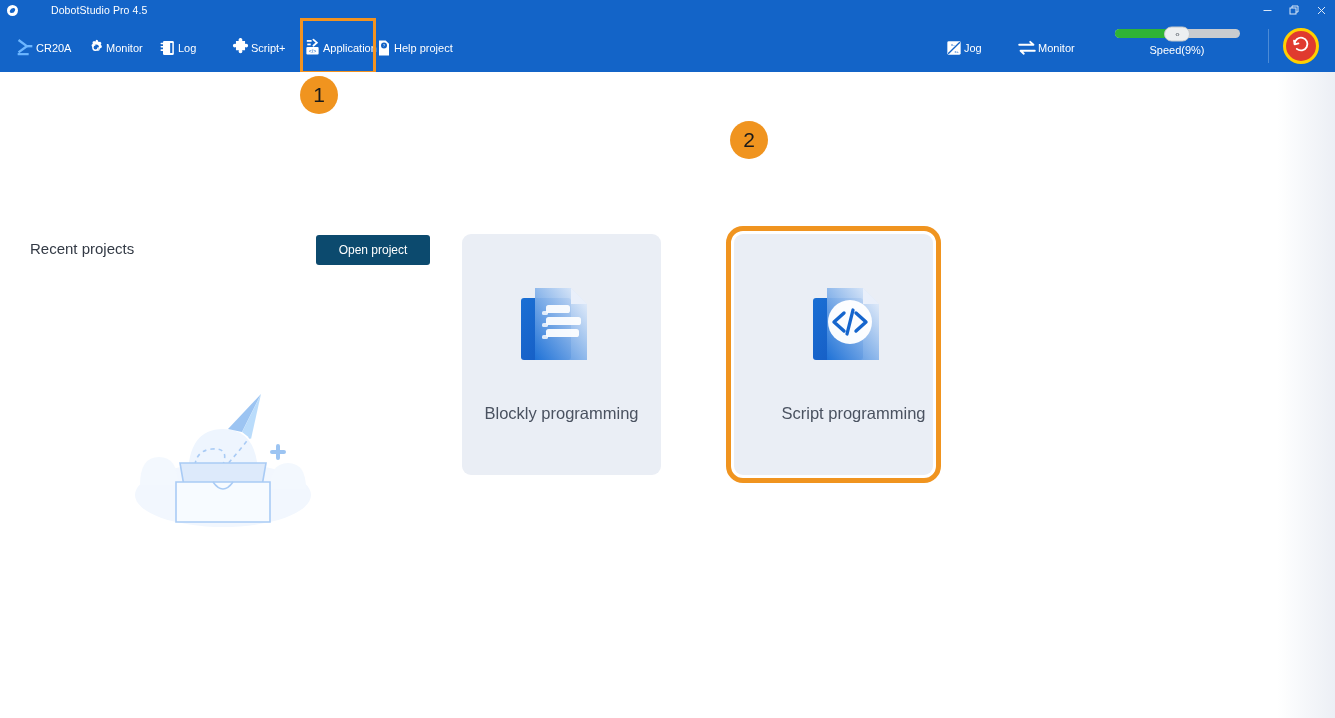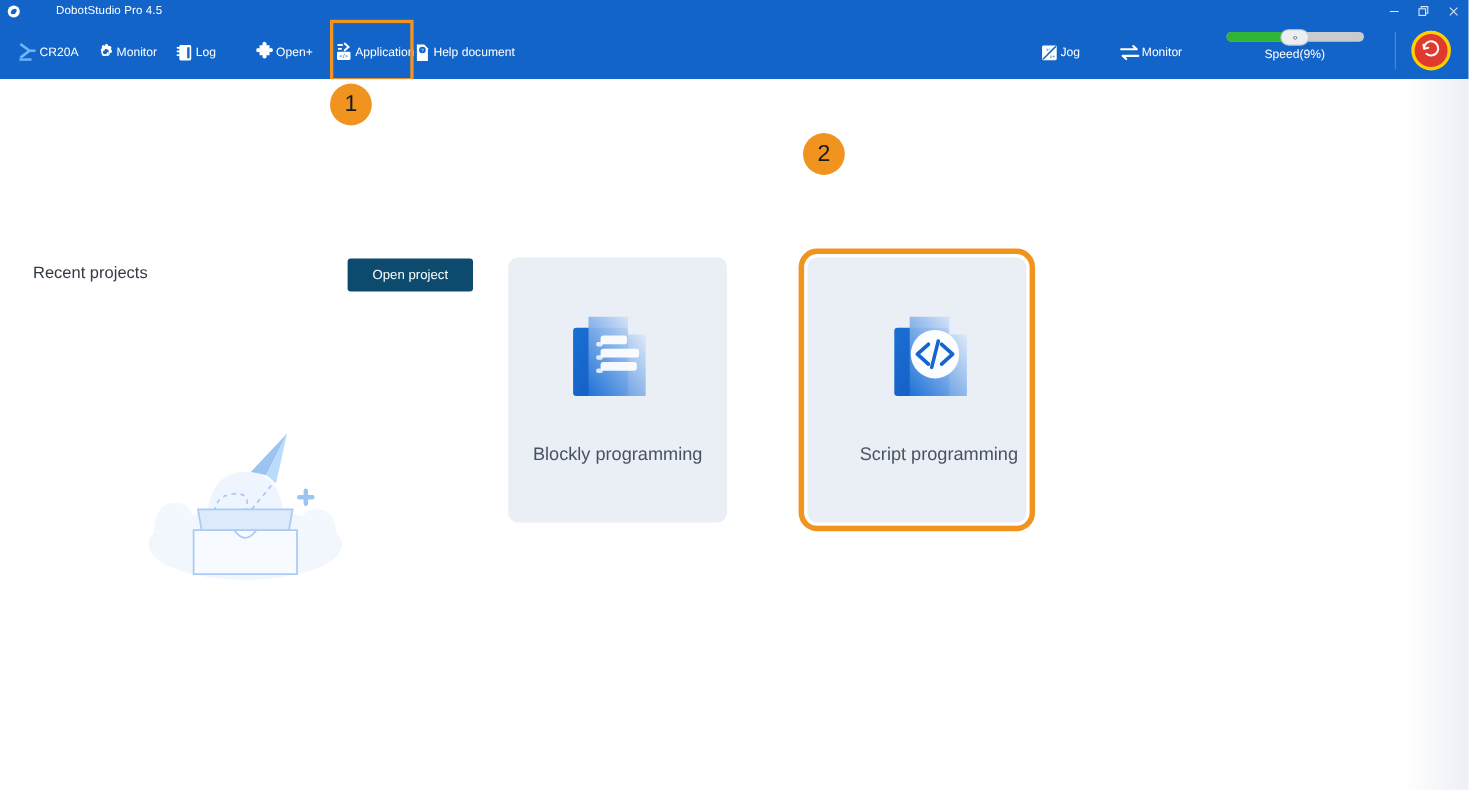--- a/index.html
+++ b/index.html
@@ -231,21 +231,21 @@
       </span>
       <span class="lbl">Log</span>
     </div>
 
     <div class="tb-item">
       <span class="ico">
         <svg width="21" height="21" viewBox="0 0 24 24">
           <path fill="#ffffff" d="M10 2.5a2.2 2.2 0 0 1 4.2.9c0 .5-.2.9-.4 1.2h3.4v3.5c.3-.3.8-.5 1.3-.5a2.2 2.2 0 0 1 0 4.4c-.5 0-1-.2-1.3-.5v3.6h-3.5c.3.3.5.8.5 1.3a2.2 2.2 0 0 1-4.4 0c0-.5.2-1 .5-1.3H6.8v-3.6c-.3.3-.8.5-1.3.5a2.2 2.2 0 0 1 0-4.4c.5 0 1 .2 1.3.5V4.6h3.4c-.3-.3-.4-.8-.4-1.3 0-.3 0-.6.2-.8z"></path>
         </svg>
       </span>
-      <span class="lbl">Open+</span>
+      <span class="lbl">Script+</span>
     </div>
 
     <div class="tb-item highlight">
       <span class="ico">
         <svg width="21" height="21" viewBox="0 0 24 24">
           <path d="M5.5 4.5 L11 4.5" stroke="#ffffff" stroke-width="2" fill="none"></path>
           <path d="M13 3 L17 6.5 L13 10" stroke="#ffffff" stroke-width="2" fill="none" stroke-linecap="round"></path>
           <path d="M6 8.5 L10 8.5" stroke="#ffffff" stroke-width="2" fill="none"></path>
           <rect x="5" y="11.5" width="14" height="8.5" rx="1.2" fill="#ffffff"></rect>
           <text x="12" y="18" font-size="6" fill="#1364c8" text-anchor="middle" font-family="Liberation Sans, sans-serif">&lt;/&gt;</text>
@@ -255,21 +255,21 @@
     </div>
 
     <div class="tb-item wide">
       <span class="ico">
         <svg width="20" height="20" viewBox="0 0 24 24">
           <path fill="#ffffff" d="M6 3h8l4 4v14H6z"></path>
           <circle cx="12" cy="9" r="3.6" fill="#1364c8"></circle>
           <text x="12" y="11.2" font-size="5" fill="#ffffff" text-anchor="middle" font-family="Liberation Sans, sans-serif">?</text>
         </svg>
       </span>
-      <span class="lbl">Help document</span>
+      <span class="lbl">Help project</span>
     </div>
   </div>
 
   <div class="tb-right">
 
     <div class="tb-item">
       <span class="ico">
         <svg width="20" height="20" viewBox="0 0 24 24">
           <rect x="4" y="4" width="16" height="16" rx="1.6" fill="#ffffff"></rect>
           <line x1="5" y1="19" x2="19" y2="5" stroke="#1364c8" stroke-width="1.6"></line>

